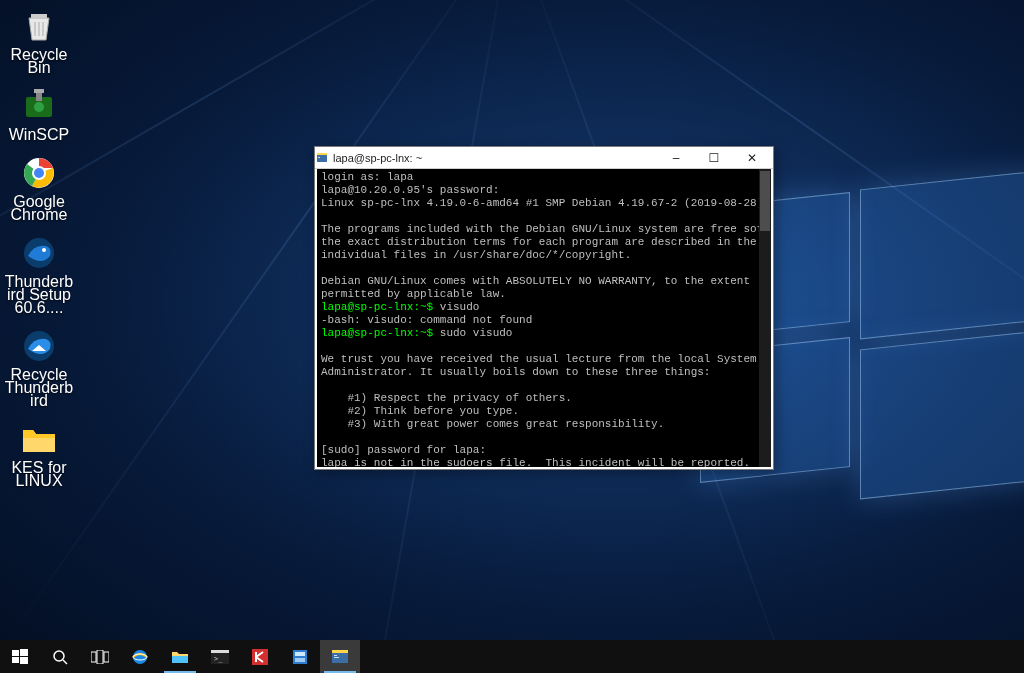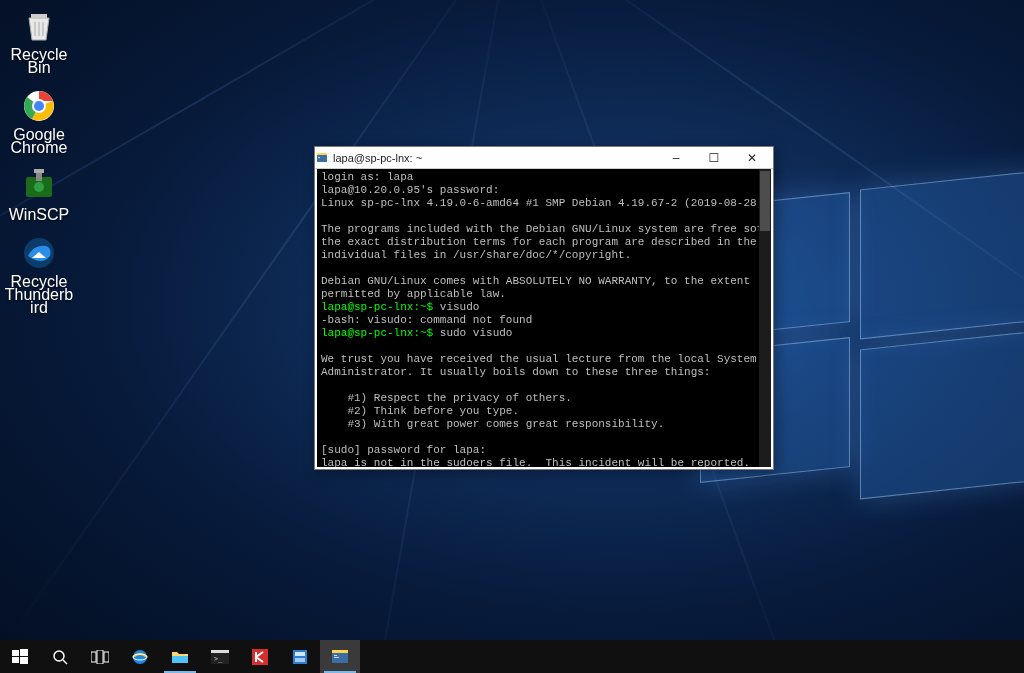--- a/index.html
+++ b/index.html
@@ -78,50 +78,69 @@
           <path d="M8 10 L28 10 L25 32 L11 32 Z" fill="#e8e8e8" stroke="#aaa"></path>
           <rect x="10" y="6" width="16" height="4" fill="#ccc"></rect>
           <path d="M14 14 L14 28 M18 14 L18 28 M22 14 L22 28" stroke="#aaa" stroke-width="1"></path>
         </svg>
     </div>
     <span class="label">Recycle Bin</span>
   </div>
   <div class="dicon">
     <div class="glyph">
       <svg width="34" height="34" viewBox="0 0 34 34">
+          <rect x="4" y="8" width="26" height="20" rx="2" fill="#1a6b1a"></rect>
+          <rect x="14" y="2" width="6" height="10" fill="#888"></rect>
+          <rect x="12" y="0" width="10" height="4" fill="#aaa"></rect>
+          <circle cx="17" cy="18" r="5" fill="#2ea043"></circle>
+        </svg>
+    </div>
+    <span class="label">WinSCP</span>
+  </div>
+  <div class="dicon">
+    <div class="glyph">
+      <svg width="34" height="34" viewBox="0 0 34 34">
           <circle cx="17" cy="17" r="15" fill="#fff"></circle>
           <path d="M17 2 A15 15 0 0 1 31 12 L17 12 Z" fill="#ea4335"></path>
           <path d="M31 12 A15 15 0 0 1 10 30 L17 17 Z" fill="#fbbc05"></path>
           <path d="M10 30 A15 15 0 0 1 5 8 L17 17 Z" fill="#34a853"></path>
           <circle cx="17" cy="17" r="7" fill="#fff"></circle>
           <circle cx="17" cy="17" r="5" fill="#4285f4"></circle>
         </svg>
     </div>
     <span class="label">Google Chrome</span>
   </div>
   <div class="dicon">
     <div class="glyph">
       <svg width="34" height="34" viewBox="0 0 34 34">
-          <rect x="4" y="8" width="26" height="20" rx="2" fill="#1a6b1a"></rect>
-          <rect x="14" y="2" width="6" height="10" fill="#888"></rect>
-          <rect x="12" y="0" width="10" height="4" fill="#aaa"></rect>
-          <circle cx="17" cy="18" r="5" fill="#2ea043"></circle>
-        </svg>
-    </div>
-    <span class="label">WinSCP</span>
+          <circle cx="17" cy="17" r="15" fill="#0a3d6b"></circle>
+          <path d="M6 20 Q12 8 24 10 Q30 12 28 20 Q20 30 6 20" fill="#1f7bd6"></path>
+          <circle cx="22" cy="14" r="2" fill="#fff"></circle>
+        </svg>
+    </div>
+    <span class="label">Thunderbird Setup 60.6....</span>
   </div>
   <div class="dicon">
     <div class="glyph">
       <svg width="34" height="34" viewBox="0 0 34 34">
           <circle cx="17" cy="17" r="15" fill="#0a3d6b"></circle>
           <path d="M6 20 Q12 8 24 10 Q30 12 28 20 Q20 30 6 20" fill="#2a8de8"></path>
           <path d="M10 22 L24 22 L17 16 Z" fill="#fff"></path>
         </svg>
     </div>
     <span class="label">Recycle Thunderbird</span>
+  </div>
+  <div class="dicon">
+    <div class="glyph">
+      <svg width="36" height="30" viewBox="0 0 36 30">
+          <path d="M2 6 L12 6 L15 10 L34 10 L34 28 L2 28 Z" fill="#ffd76a"></path>
+          <path d="M2 6 L12 6 L15 10 L34 10 L34 14 L2 14 Z" fill="#ffca28"></path>
+        </svg>
+    </div>
+    <span class="label">KES for LINUX</span>
   </div>
 </div>
 
 <div class="putty">
   <div class="titlebar">
     <span class="ticon">
       <svg width="12" height="12" viewBox="0 0 12 12">
           <rect x="1" y="3" width="10" height="7" fill="#3b6ea5"></rect>
           <rect x="1" y="1" width="10" height="2" fill="#ffd54a"></rect>
           <rect x="2" y="5" width="2" height="1" fill="#cde"></rect>

